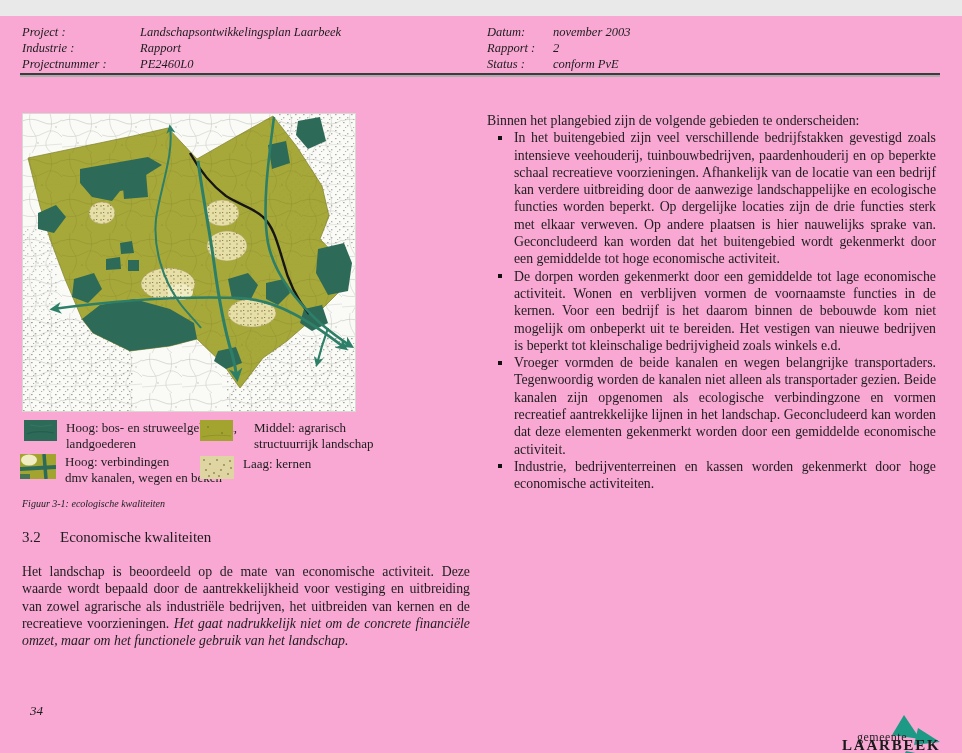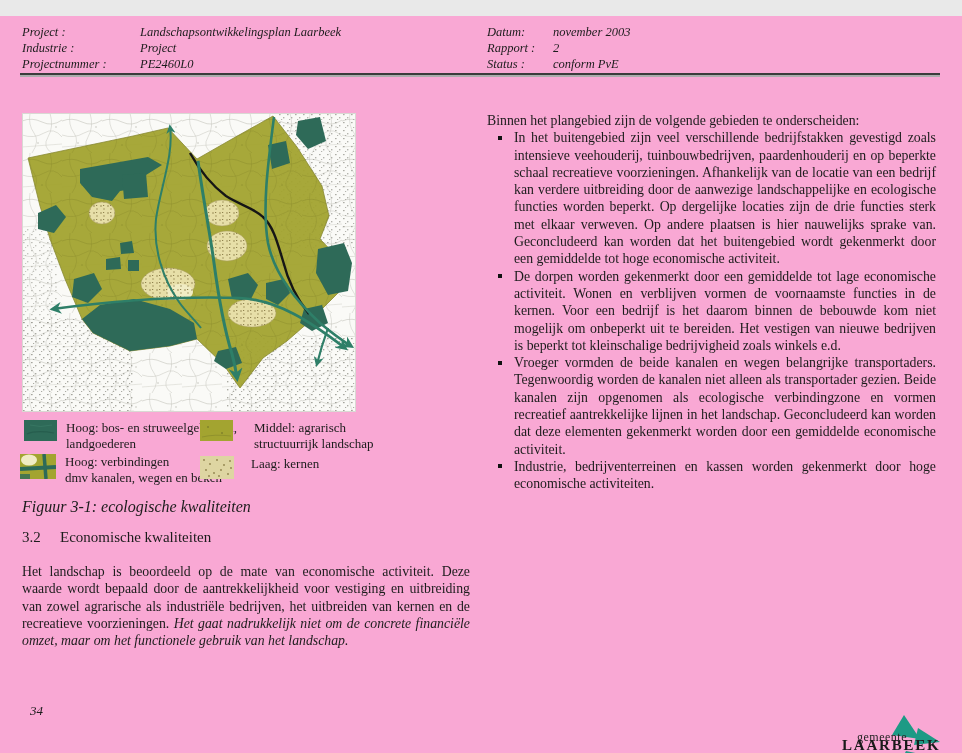--- a/index.html
+++ b/index.html
@@ -22,23 +22,23 @@
   
   .map-frame { position:absolute; left:22px; top:97px; width:334px; height:299px; }
   .map-frame svg { display:block; }
 
   .legend-item { position:absolute; display:flex; align-items:flex-start; }
   .legend-item svg { flex:0 0 auto; display:block; }
   .legend-label { margin-left:9px; font-size:13px; line-height:15.5px; }
   .lg1 { left:24px;  top:404px; }
   .lg2 { left:200px; top:404px;gap:12px; }
   .lg3 { left:20px;  top:438px; }
-  .lg4 { left:200px; top:440px;gap:8px; }
-
-  .fig-caption { position:absolute; left:22px; top:482px; font-style:italic; font-size:16px; }
+  .lg4 { left:200px; top:440px; }
+
+  .fig-caption { position:absolute; left:22px; top:482px; font-style:italic; font-size:10px; }
 
   .section-heading { position:absolute; left:22px; top:513px; font-weight:normal; font-size:15px; }
   .section-heading .sec-num { display:inline-block; width:38px; }
 
   .section-body {
     position:absolute; left:22px; top:547px; width:448px;
     font-size:13.8px; line-height:17.3px; text-align:justify;
   }
   .section-body .it { font-style:italic; }
 
@@ -74,21 +74,21 @@
 
 <div class="page">
 
   <div class="hdr-block hdr-left">
     <div class="hdr-row">
       <span class="hdr-label">Project :</span>
       <span class="hdr-value">Landschapsontwikkelingsplan Laarbeek</span>
     </div>
     <div class="hdr-row">
       <span class="hdr-label">Industrie :</span>
-      <span class="hdr-value">Project</span>
+      <span class="hdr-value">Rapport</span>
     </div>
     <div class="hdr-row">
       <span class="hdr-label">Projectnummer :</span>
       <span class="hdr-value">PE2460L0</span>
     </div>
   </div>
 
   <div class="hdr-block hdr-right">
     <div class="hdr-row">
       <span class="hdr-label">Datum:</span>

